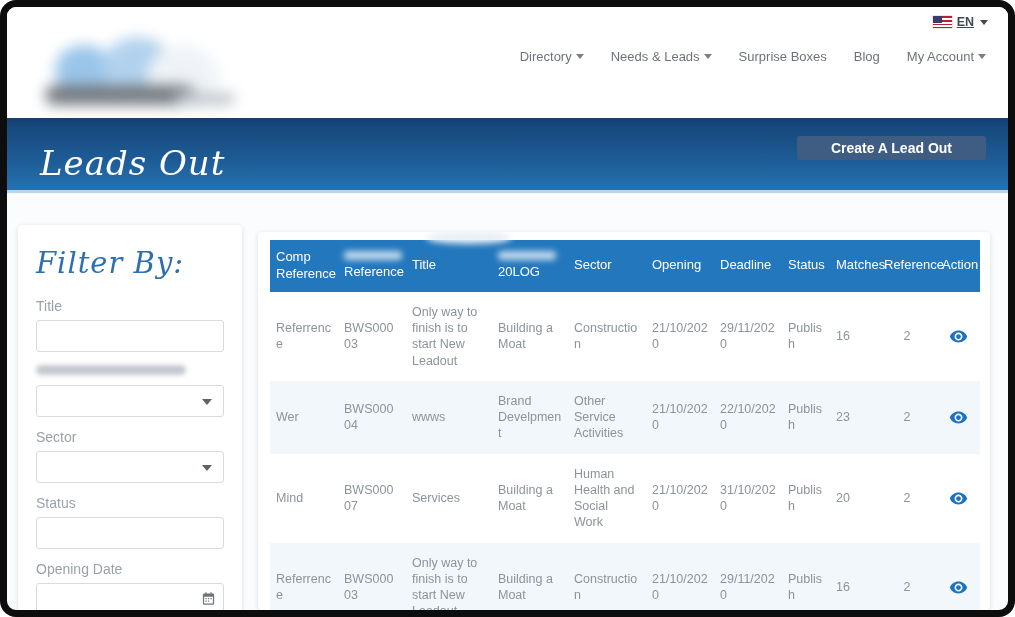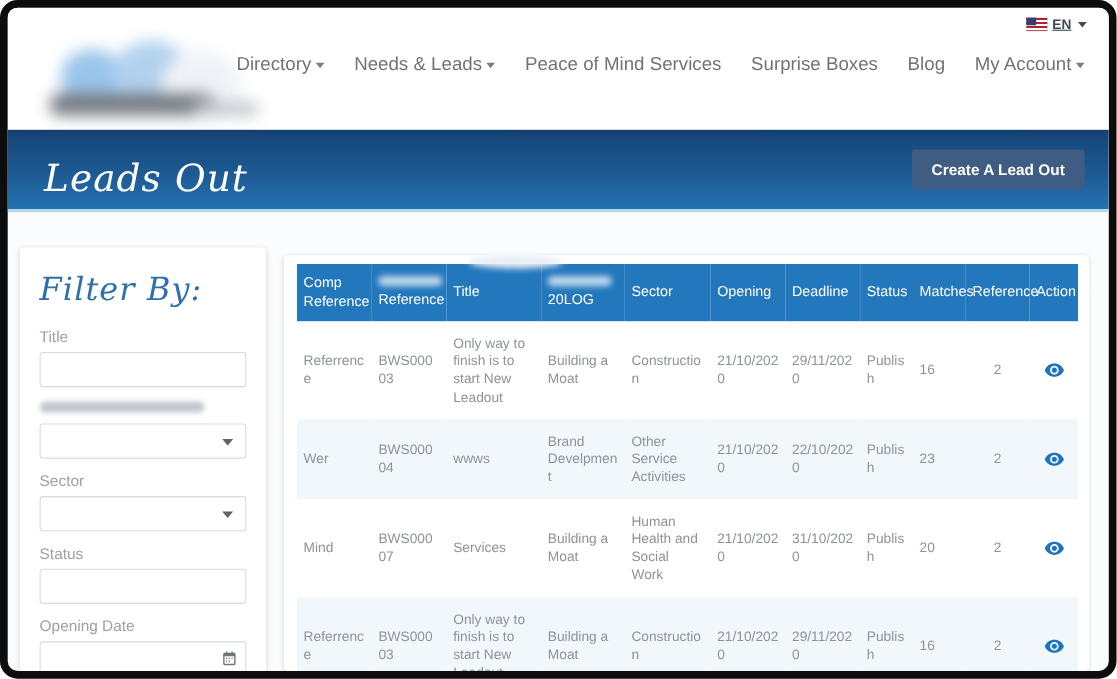--- a/index.html
+++ b/index.html
@@ -17,29 +17,29 @@
   .caret{width:0;height:0;border-left:4px solid transparent;border-right:4px solid transparent;
     border-top:5px solid #7b7e85;display:inline-block;margin-left:4px;vertical-align:middle;}
   .caret.dark{border-top-color:#3f4954;margin-left:1px;}
   .logo-blur{position:absolute;left:18px;top:20px;width:185px;height:80px;filter:blur(7px);opacity:.9;cursor:pointer;}
   .logo-blur .s1{position:absolute;left:30px;top:18px;width:58px;height:50px;border-radius:50%;background:#8fbfe8;}
   .logo-blur .s2{position:absolute;left:78px;top:10px;width:70px;height:58px;border-radius:50%;background:#a9cdec;}
   .logo-blur .s3{position:absolute;left:20px;top:58px;width:150px;height:20px;border-radius:10px;background:#666c73;}
   .logo-blur .s4{position:absolute;left:122px;top:18px;width:72px;height:66px;border-radius:50%;background:#eef2f6;}
   .logo-blur .s5{position:absolute;left:150px;top:66px;width:60px;height:12px;border-radius:6px;background:#b9bec4;}
   .nav{position:absolute;right:22px;top:42px;display:flex;align-items:center;gap:27px;}
-  .nav-item{font-size:17px;color:#6f7379;cursor:pointer;white-space:nowrap;display:flex;align-items:center;}
+  .nav-item{font-size:13px;color:#6f7379;cursor:pointer;white-space:nowrap;display:flex;align-items:center;}
 
   
   .banner{position:absolute;left:0;top:111px;width:100%;height:72px;
     background:linear-gradient(180deg,#143f6e 0%,#17497c 12%,#1d5a94 55%,#2472b0 100%);
     border-bottom:3px solid #b9d6ea;}
   .banner-title{position:absolute;left:18px;top:10px;margin:15px;color:#ffffff;font-weight:400;
     font-family:"DejaVu Serif",serif;font-style:italic;font-size:34px;letter-spacing:1px;}
-  .create-btn{position:absolute;right:22px;top:18px;height:36px;padding:0 18px;background:#3f5d82;
+  .create-btn{position:absolute;right:22px;top:18px;height:24px;padding:0 34px;background:#3f5d82;
     border:none;border-radius:3px;color:#ffffff;font-size:14px;font-weight:700;
     font-family:"Liberation Sans",sans-serif;cursor:pointer;}
 
   
   .card{position:absolute;background:#ffffff;border-radius:4px;box-shadow:0 1px 5px rgba(0,0,0,.13);}
   .filter-card{left:11px;top:218px;width:224px;height:400px;padding:16px 18px;box-sizing:border-box;overflow:hidden;}
   .filter-heading{margin:0 0 14px 0;color:#2e6fad;font-weight:400;font-size:29px;letter-spacing:1px;
     font-family:"DejaVu Serif",serif;font-style:italic;line-height:44px;}
   .fgroup{margin-bottom:13px;}
   .fgroup label{display:block;font-size:14px;color:#9aa1a9;margin-bottom:6px;line-height:15px;}
@@ -92,23 +92,20 @@
       <nav class="nav">
         <a class="nav-item">
             <span>Directory</span>
             <span class="caret"></span>
           </a>
         <a class="nav-item">
             <span>Needs &amp; Leads</span>
             <span class="caret"></span>
           </a>
         <a class="nav-item">
-            <span>Peace of Mind Services</span>
-          </a>
-        <a class="nav-item">
             <span>Surprise Boxes</span>
           </a>
         <a class="nav-item">
             <span>Blog</span>
           </a>
         <a class="nav-item">
             <span>My Account</span>
             <span class="caret"></span>
           </a>
       </nav>

